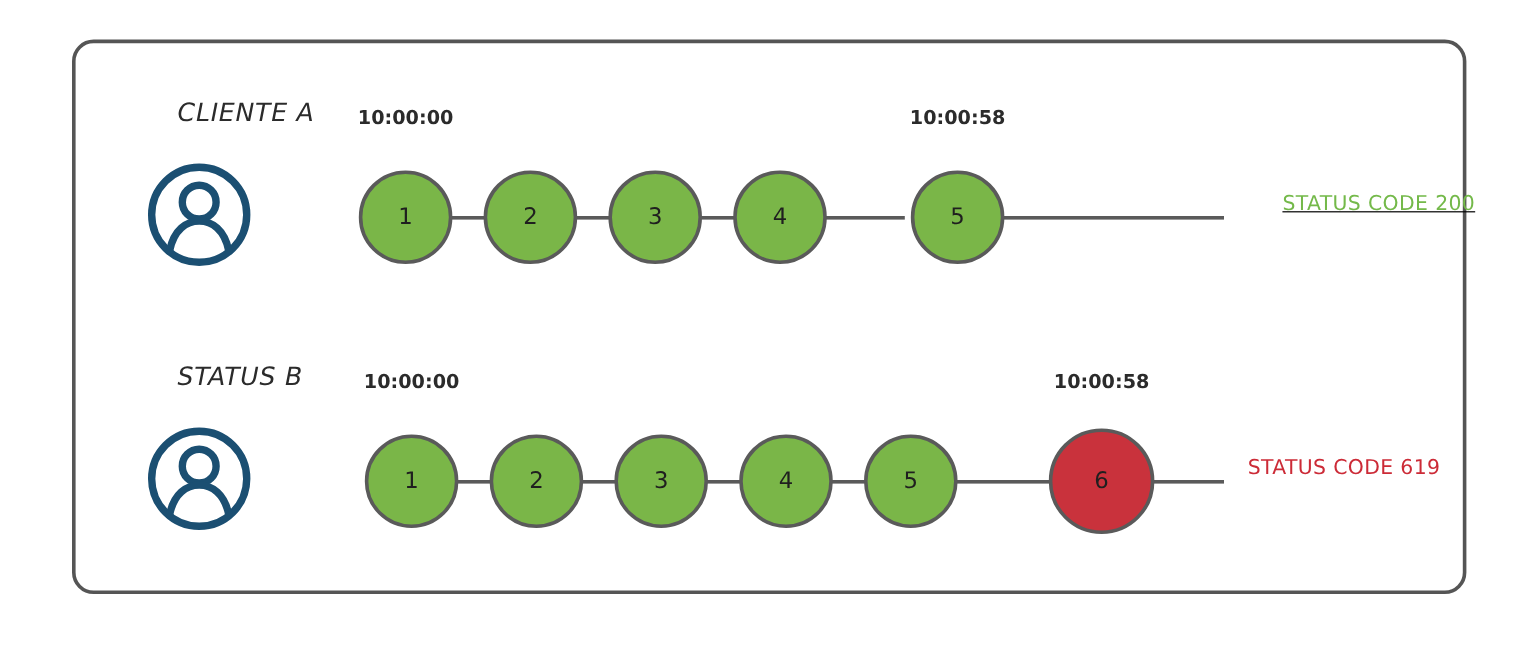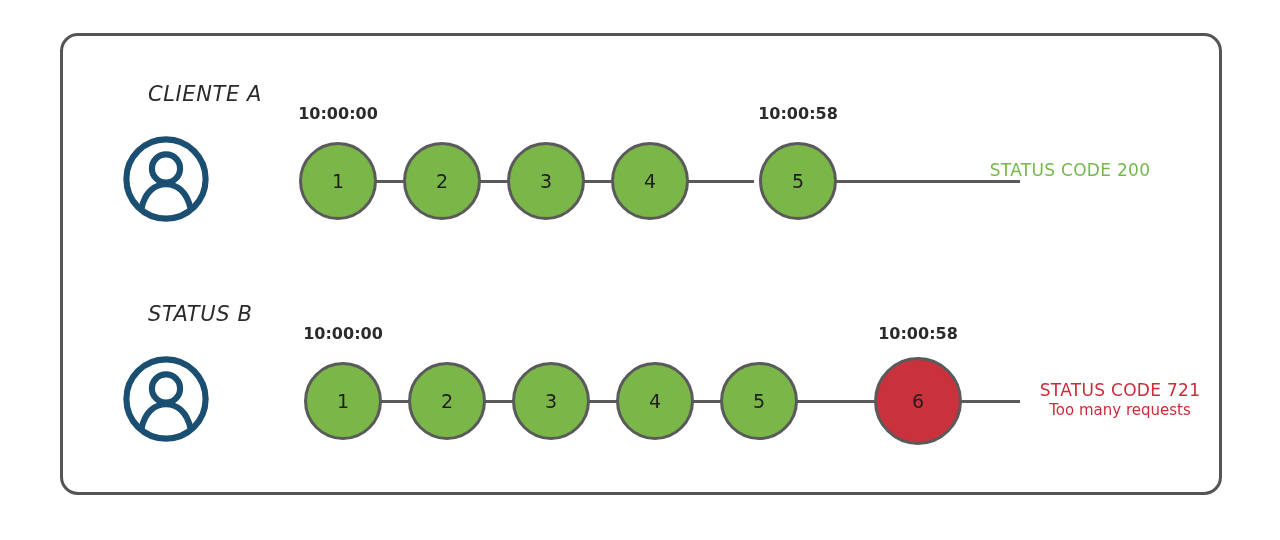--- a/index.html
+++ b/index.html
@@ -62,21 +62,20 @@
   }
   .timestamp {
     position: absolute;
     top: 88px;
     font-family: "DejaVu Sans", sans-serif;
     font-size: 16px;
     font-weight: bold;
     color: #2b2b2b;
     white-space: nowrap;
     transform: translateX(-50%);
-    margin-top: 16px;
   }
   
   .chain {
     position: absolute;
     top: 132px;
     left: 0;
     height: 100px;
   }
   .link {
     position: absolute;
@@ -157,21 +156,21 @@
       <div class="link" style="left:650px; width:104px;"></div>
       <div class="tail" style="left:798px; top:48px; width:222px;"></div>
 
       <div class="node ok" style="left:338px; top:49px; width:78px; height:78px;">1</div>
       <div class="node ok" style="left:442px; top:49px; width:78px; height:78px;">2</div>
       <div class="node ok" style="left:546px; top:49px; width:78px; height:78px;">3</div>
       <div class="node ok" style="left:650px; top:49px; width:78px; height:78px;">4</div>
       <div class="node ok" style="left:798px; top:49px; width:78px; height:78px;">5</div>
     </div>
 
-    <div class="status ok" style="left:1070px; top:160px;">
+    <div class="status ok" style="left:1149px; top:160px;text-decoration:underline;">
       <span class="code">STATUS CODE 200</span>
     </div>
   </div>
 
   <div class="row" id="row-b">
 
     <div class="client-label">STATUS B</div>
 
     <div class="avatar">
       <svg viewBox="0 0 100 100" width="88" height="88" aria-hidden="true">
@@ -194,18 +193,17 @@
 
       <div class="node ok" style="left:343px; top:49px; width:78px; height:78px;">1</div>
       <div class="node ok" style="left:447px; top:49px; width:78px; height:78px;">2</div>
       <div class="node ok" style="left:551px; top:49px; width:78px; height:78px;">3</div>
       <div class="node ok" style="left:655px; top:49px; width:78px; height:78px;">4</div>
       <div class="node ok" style="left:759px; top:49px; width:78px; height:78px;">5</div>
       <div class="node err" style="left:918px; top:49px; width:88px; height:88px;">6</div>
     </div>
 
     <div class="status err" style="left:1120px; top:160px;">
-      <span class="code">STATUS CODE 721</span>
-      <span class="msg">Too many requests</span>
+      <span class="code">STATUS CODE 619</span>
     </div>
   </div>
 
 </div>
 
 </body></html>

